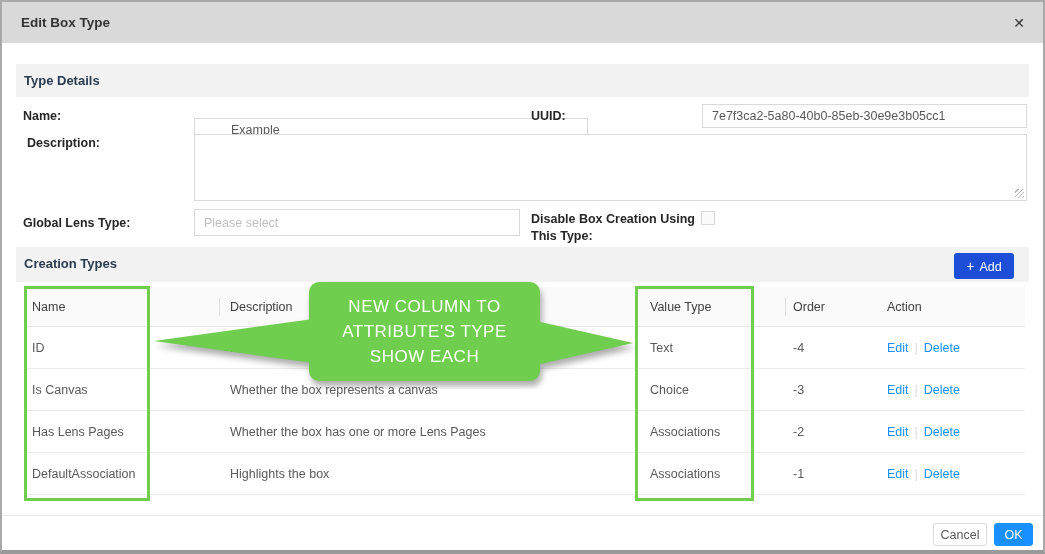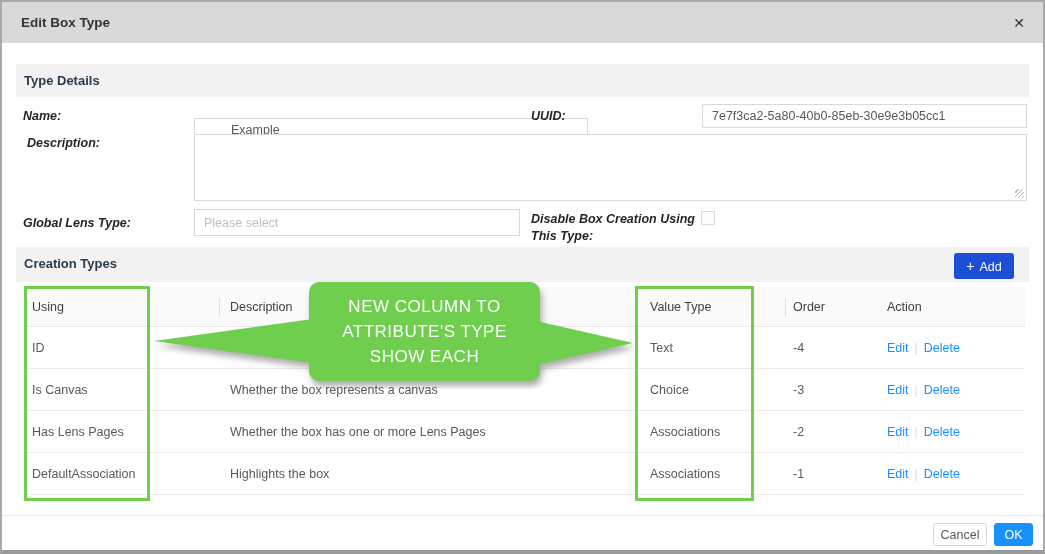--- a/index.html
+++ b/index.html
@@ -18,21 +18,21 @@
   .close-btn { position:absolute; right:14px; top:11px; width:20px; height:20px; text-align:center;
     font-size:14px; line-height:20px; color:#333; cursor:pointer; background:none; border:none; }
 
   
   .section-band { position:absolute; left:14px; right:14px; height:33px; background:#f2f2f2; }
   .section-band .section-title { position:absolute; left:8px; top:9px; font-size:13px; font-weight:700; color:#2b3b4e; }
   .band-type-details { top:62px; }
   .band-attr-types { top:245px; height:35px; }
 
   
-  .form-label { position:absolute; font-weight:700; color:#262626; font-size:12.5px;font-style:italic; }
+  .form-label { position:absolute; font-weight:700; color:#262626; font-size:12.5px; }
   .txt-input {
     position:absolute; height:24px; border:1px solid #d9d9d9; background:#fff;
     font-family:"Liberation Sans", sans-serif; font-size:12.5px; color:#595959; padding:0 9px; outline:none;
   }
   .txt-input::placeholder { color:#bfbfbf; }
   .desc-textarea {
     position:absolute; left:192px; top:132px; width:833px; height:67px;
     border:1px solid #d9d9d9; background:#fff; resize:none; outline:none;
     font-family:"Liberation Sans", sans-serif; font-size:12.5px; color:#595959; padding:4px 8px;
   }
@@ -122,21 +122,21 @@
   <label class="form-label" style="left:529px; top:209px; width:170px; line-height:17px;">Disable Box Creation Using This Type:</label>
   <input type="checkbox" class="checkbox" style="">
 
   <div class="section-band band-attr-types">
     <span class="section-title">Creation Types</span>
   </div>
   <button class="add-btn"><span class="plus">+</span><span>Add</span></button>
 
   <div class="attr-table">
     <div class="t-header">
-      <span class="cell col-name">Using</span>
+      <span class="cell col-name">Name</span>
       <span class="v-sep sep-desc"></span>
       <span class="cell col-desc">Description</span>
       <span class="cell col-value">Value Type</span>
       <span class="v-sep sep-order"></span>
       <span class="cell col-order">Order</span>
       <span class="cell col-action">Action</span>
     </div>
 
     <div class="t-row">
       <span class="cell col-name">ID</span>

